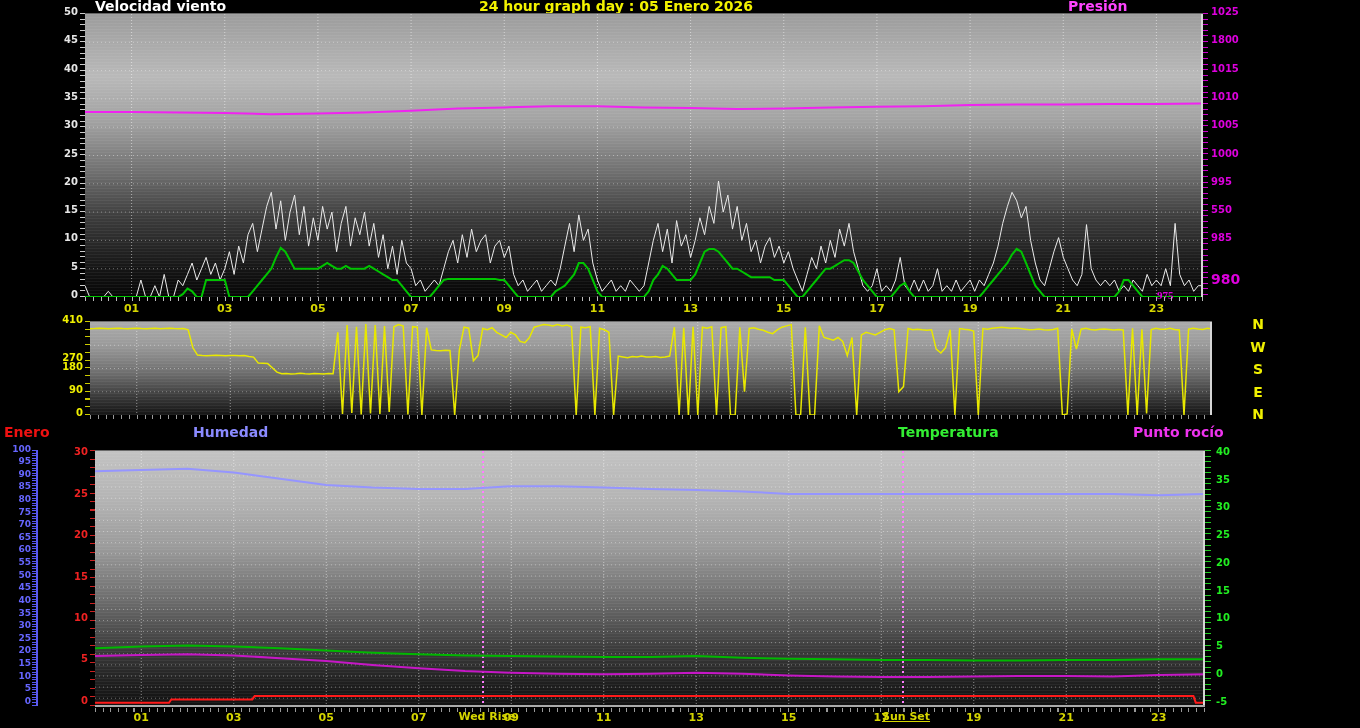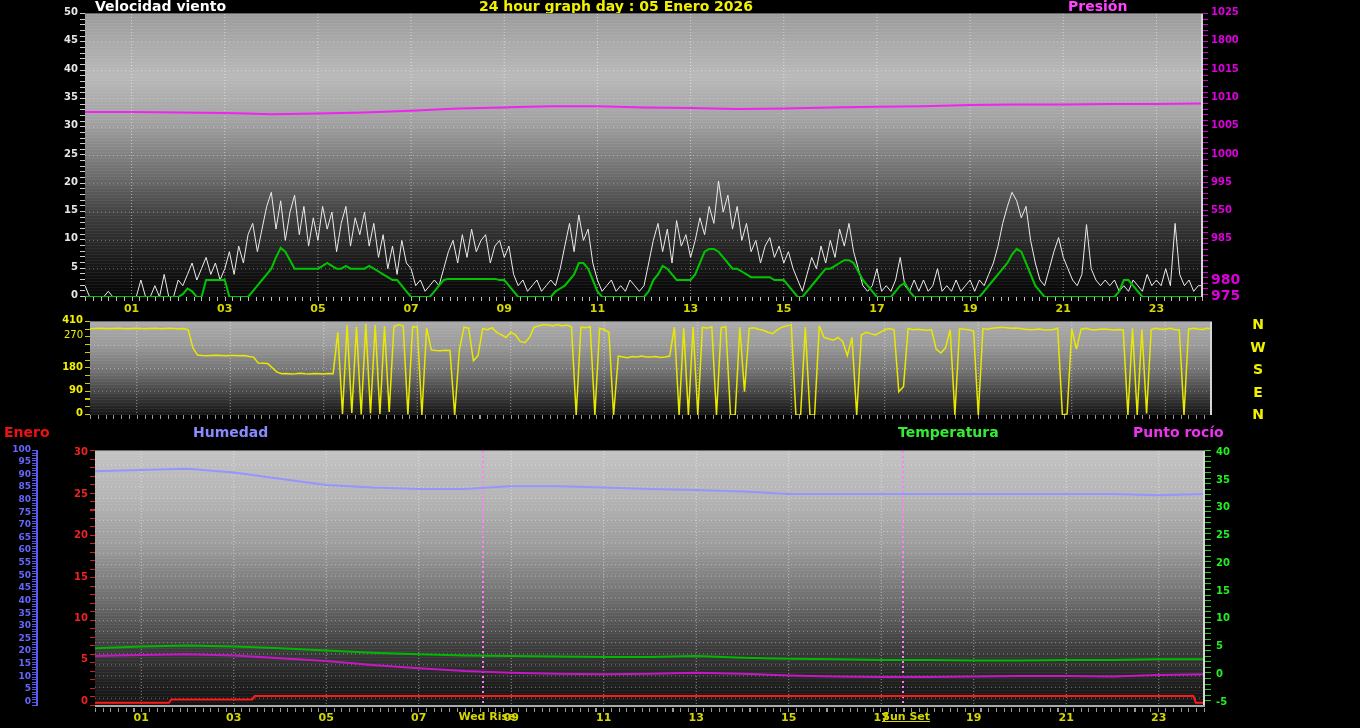--- a/index.html
+++ b/index.html
@@ -151,38 +151,38 @@
     <div style="position: absolute; left: 1211px; top: 7px; width: 34px; text-align: left; color: rgb(221, 0, 221); font-size: 10px; line-height: 10px; font-weight: 700;">1025</div>
     <div style="position: absolute; left: 1211px; top: 35.3px; width: 34px; text-align: left; color: rgb(221, 0, 221); font-size: 10px; line-height: 10px; font-weight: 700;">1800</div>
     <div style="position: absolute; left: 1211px; top: 63.6px; width: 34px; text-align: left; color: rgb(221, 0, 221); font-size: 10px; line-height: 10px; font-weight: 700;">1015</div>
     <div style="position: absolute; left: 1211px; top: 91.9px; width: 34px; text-align: left; color: rgb(221, 0, 221); font-size: 10px; line-height: 10px; font-weight: 700;">1010</div>
     <div style="position: absolute; left: 1211px; top: 120.2px; width: 34px; text-align: left; color: rgb(221, 0, 221); font-size: 10px; line-height: 10px; font-weight: 700;">1005</div>
     <div style="position: absolute; left: 1211px; top: 148.5px; width: 34px; text-align: left; color: rgb(221, 0, 221); font-size: 10px; line-height: 10px; font-weight: 700;">1000</div>
     <div style="position: absolute; left: 1211px; top: 176.8px; width: 34px; text-align: left; color: rgb(221, 0, 221); font-size: 10px; line-height: 10px; font-weight: 700;">995</div>
     <div style="position: absolute; left: 1211px; top: 205.1px; width: 34px; text-align: left; color: rgb(221, 0, 221); font-size: 10px; line-height: 10px; font-weight: 700;">550</div>
     <div style="position: absolute; left: 1211px; top: 233.4px; width: 34px; text-align: left; color: rgb(221, 0, 221); font-size: 10px; line-height: 10px; font-weight: 700;">985</div>
     <div style="position: absolute; left: 1211px; top: 261.7px; width: 34px; text-align: left; color: rgb(221, 0, 221); font-size: 14px; line-height: 10px; font-weight: 700; margin-top: 12px;">980</div>
-    <div style="position: absolute; left: 1211px; top: 290px; width: 34px; text-align: left; color: rgb(221, 0, 221); font-size: 14px; line-height: 10px; font-weight: 700;">975</div>
+    <div style="position: absolute; left: 1157px; top: 290px; width: 34px; text-align: left; color: rgb(221, 0, 221); font-size: 11px; line-height: 10px; font-weight: 700; font-family: Liberation Serif, serif;">975</div>
     <div style="position: absolute; left: 80px; top: 13px; width: 5px; height: 284px; background: repeating-linear-gradient(rgb(204, 204, 204) 0px, rgb(204, 204, 204) 1px, transparent 1px, transparent 5.66px);"></div>
     <div style="position: absolute; left: 1203px; top: 13px; width: 5px; height: 284px; background: repeating-linear-gradient(rgb(204, 0, 204) 0px, rgb(204, 0, 204) 1px, transparent 1px, transparent 5.62px);"></div>
     <div style="position: absolute; left: 85px; top: 297px; width: 1118px; height: 4px; background: repeating-linear-gradient(90deg, rgb(187, 187, 187) 0px, rgb(187, 187, 187) 1px, transparent 1px, transparent 7.76px);"></div>
     <div style="position: absolute; left: 111.583px; top: 302px; width: 40px; text-align: center; color: rgb(214, 214, 0); font-size: 11px; font-weight: 700;">01</div>
     <div style="position: absolute; left: 204.75px; top: 302px; width: 40px; text-align: center; color: rgb(214, 214, 0); font-size: 11px; font-weight: 700;">03</div>
     <div style="position: absolute; left: 297.917px; top: 302px; width: 40px; text-align: center; color: rgb(214, 214, 0); font-size: 11px; font-weight: 700;">05</div>
     <div style="position: absolute; left: 391.083px; top: 302px; width: 40px; text-align: center; color: rgb(214, 214, 0); font-size: 11px; font-weight: 700;">07</div>
     <div style="position: absolute; left: 484.25px; top: 302px; width: 40px; text-align: center; color: rgb(214, 214, 0); font-size: 11px; font-weight: 700;">09</div>
     <div style="position: absolute; left: 577.417px; top: 302px; width: 40px; text-align: center; color: rgb(214, 214, 0); font-size: 11px; font-weight: 700;">11</div>
     <div style="position: absolute; left: 670.583px; top: 302px; width: 40px; text-align: center; color: rgb(214, 214, 0); font-size: 11px; font-weight: 700;">13</div>
     <div style="position: absolute; left: 763.75px; top: 302px; width: 40px; text-align: center; color: rgb(214, 214, 0); font-size: 11px; font-weight: 700;">15</div>
     <div style="position: absolute; left: 856.917px; top: 302px; width: 40px; text-align: center; color: rgb(214, 214, 0); font-size: 11px; font-weight: 700;">17</div>
     <div style="position: absolute; left: 950.083px; top: 302px; width: 40px; text-align: center; color: rgb(214, 214, 0); font-size: 11px; font-weight: 700;">19</div>
     <div style="position: absolute; left: 1043.25px; top: 302px; width: 40px; text-align: center; color: rgb(214, 214, 0); font-size: 11px; font-weight: 700;">21</div>
     <div style="position: absolute; left: 1136.42px; top: 302px; width: 40px; text-align: center; color: rgb(214, 214, 0); font-size: 11px; font-weight: 700;">23</div>
     <div style="position: absolute; left: 49px; top: 315px; width: 34px; text-align: right; color: rgb(240, 240, 0); font-size: 10px; line-height: 10px; font-weight: 700;">410</div>
-    <div style="position: absolute; left: 49px; top: 330px; width: 34px; text-align: right; color: rgb(240, 240, 0); font-size: 10px; line-height: 10px; font-weight: 400;">270</div>
+    <div style="position: absolute; left: 49px; top: 353px; width: 34px; text-align: right; color: rgb(240, 240, 0); font-size: 10px; line-height: 10px; font-weight: 700;">270</div>
     <div style="position: absolute; left: 49px; top: 361.5px; width: 34px; text-align: right; color: rgb(240, 240, 0); font-size: 10px; line-height: 10px; font-weight: 700;">180</div>
     <div style="position: absolute; left: 49px; top: 384.75px; width: 34px; text-align: right; color: rgb(240, 240, 0); font-size: 10px; line-height: 10px; font-weight: 700;">90</div>
     <div style="position: absolute; left: 49px; top: 408px; width: 34px; text-align: right; color: rgb(240, 240, 0); font-size: 10px; line-height: 10px; font-weight: 700;">0</div>
     <div style="position: absolute; left: 85px; top: 321px; width: 5px; height: 94px; background: repeating-linear-gradient(rgb(204, 204, 0) 0px, rgb(204, 204, 0) 1px, transparent 1px, transparent 7.75px);"></div>
     <div style="position: absolute; left: 90px; top: 415px; width: 1122px; height: 4px; background: repeating-linear-gradient(90deg, rgb(153, 153, 153) 0px, rgb(153, 153, 153) 1px, transparent 1px, transparent 7.79px);"></div>
     <div style="position: absolute; left: 54px; top: 447.312px; width: 34px; text-align: right; color: rgb(238, 34, 34); font-size: 10px; line-height: 10px; font-weight: 700;">30</div>
     <div style="position: absolute; left: 54px; top: 488.708px; width: 34px; text-align: right; color: rgb(238, 34, 34); font-size: 10px; line-height: 10px; font-weight: 700;">25</div>
     <div style="position: absolute; left: 54px; top: 530.104px; width: 34px; text-align: right; color: rgb(238, 34, 34); font-size: 10px; line-height: 10px; font-weight: 700;">20</div>
     <div style="position: absolute; left: 54px; top: 571.5px; width: 34px; text-align: right; color: rgb(238, 34, 34); font-size: 10px; line-height: 10px; font-weight: 700;">15</div>
     <div style="position: absolute; left: 54px; top: 612.896px; width: 34px; text-align: right; color: rgb(238, 34, 34); font-size: 10px; line-height: 10px; font-weight: 700;">10</div>

